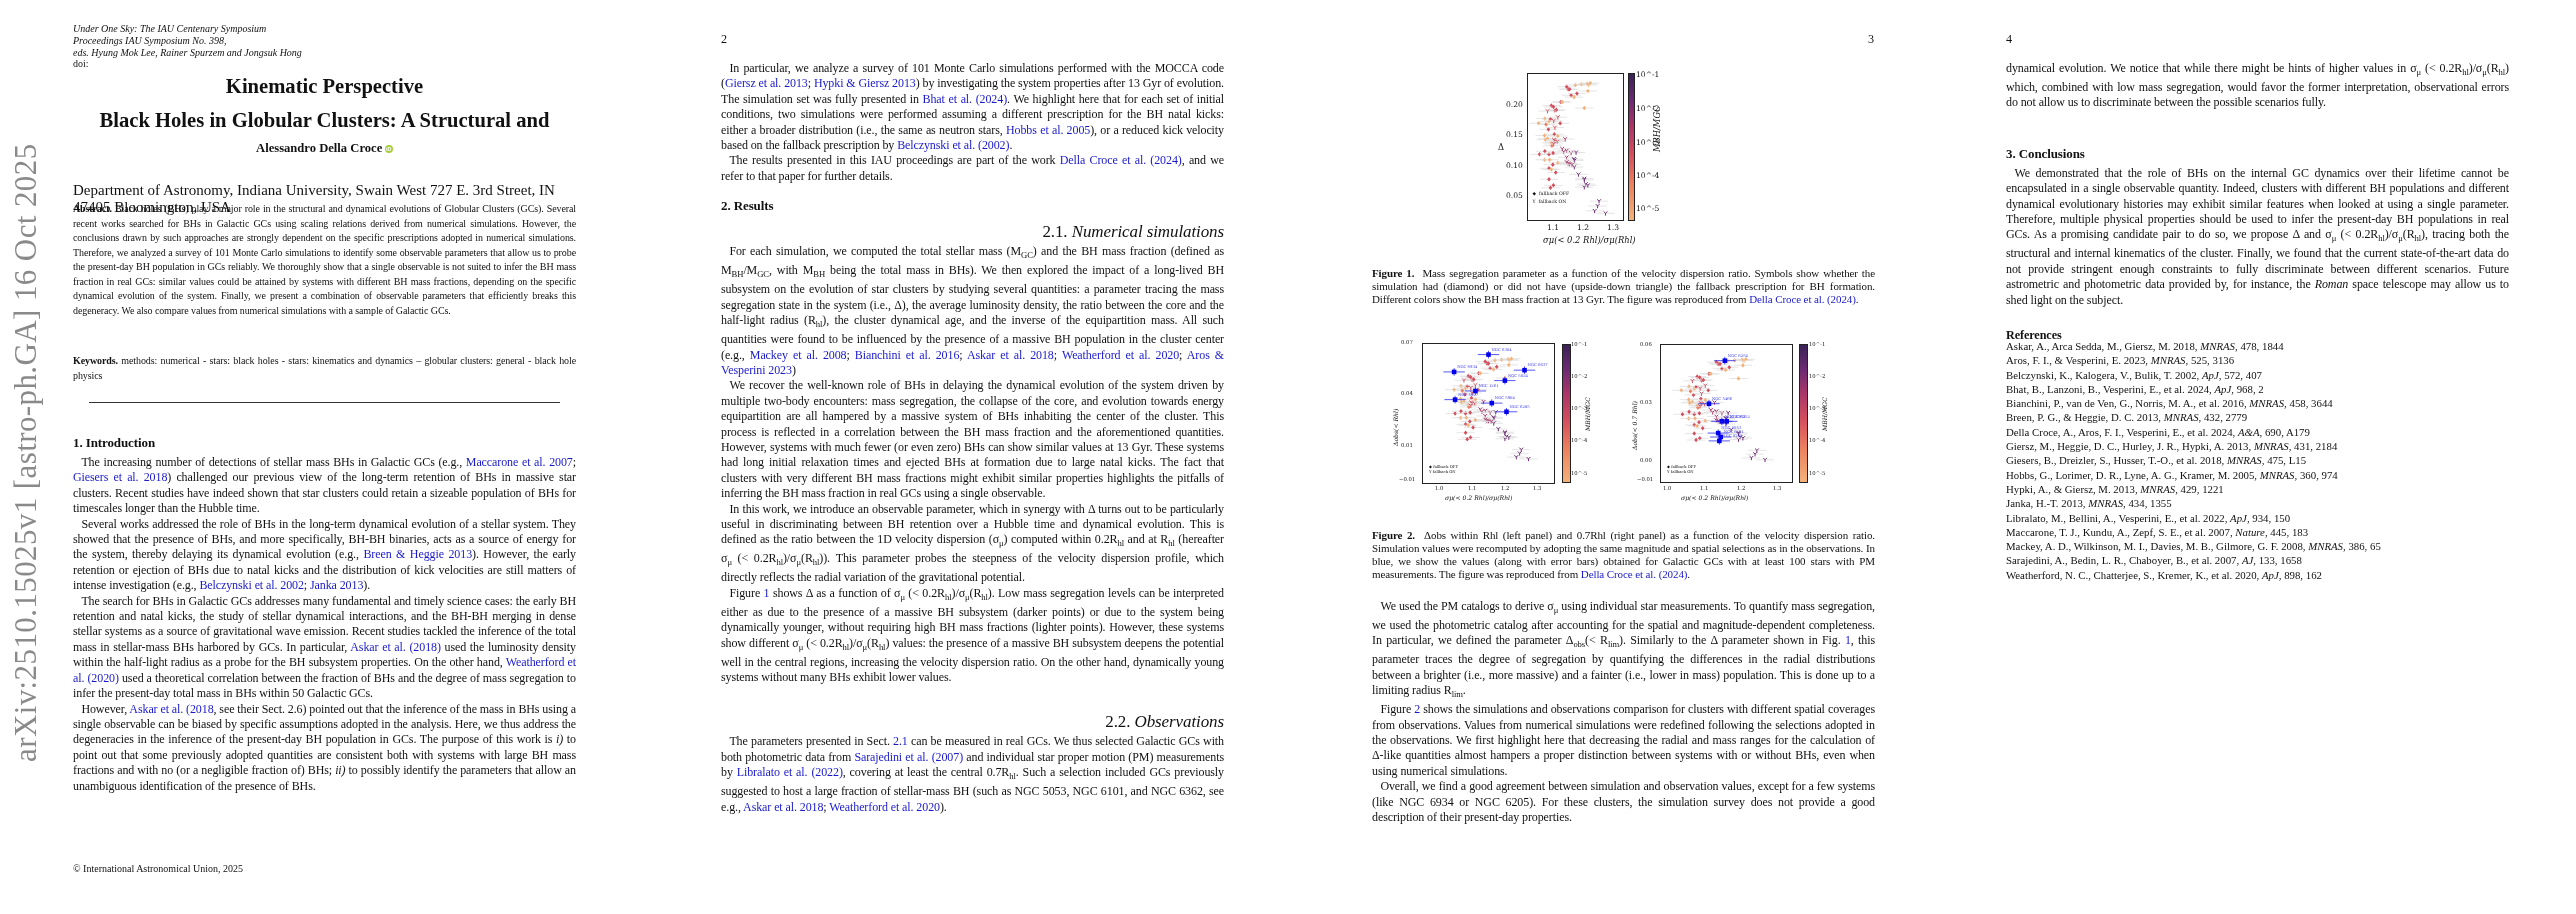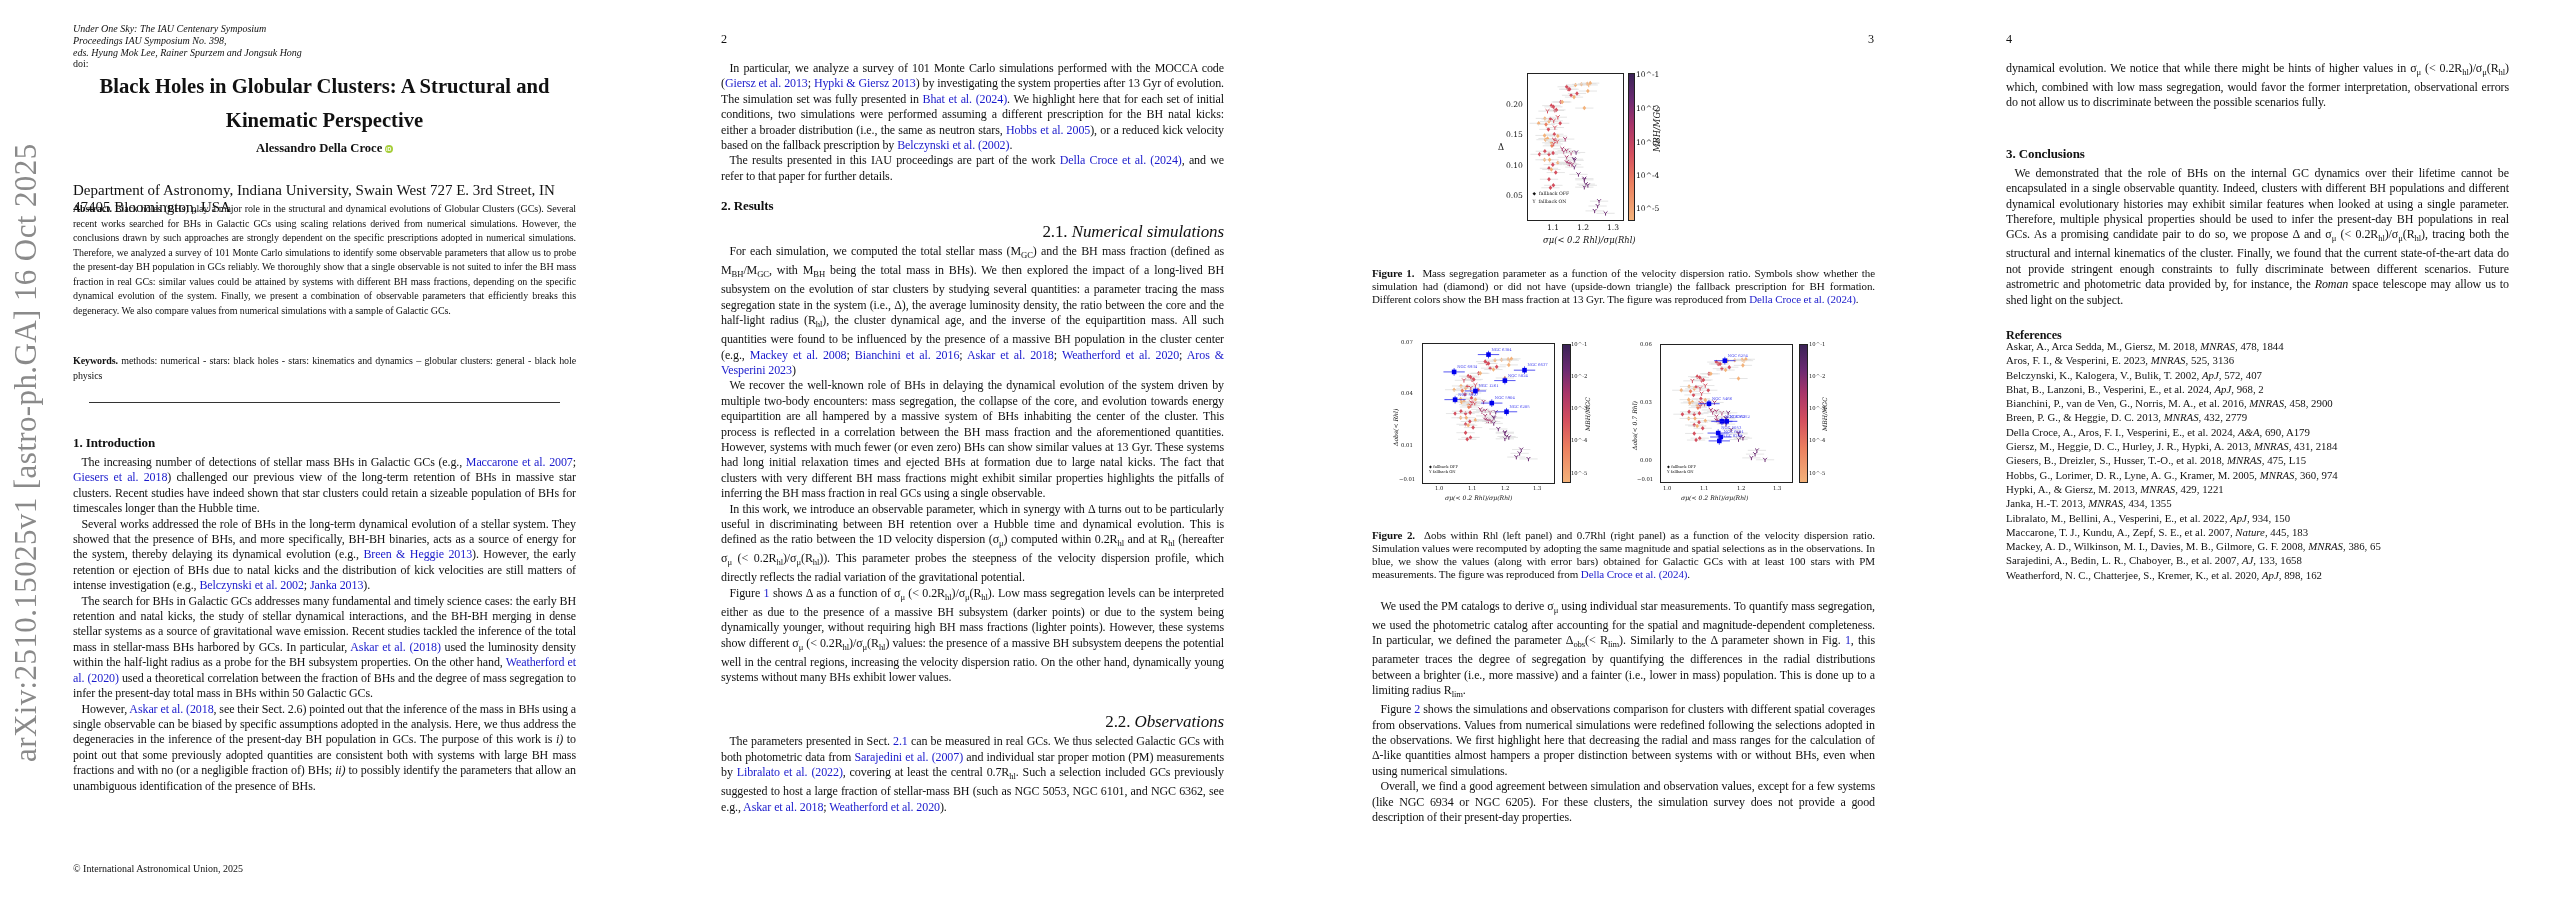--- a/index.html
+++ b/index.html
@@ -54,22 +54,22 @@
 <div class="stamp">arXiv:2510.15025v1  [astro-ph.GA]  16 Oct 2025</div>
 
 <div class="page" id="p1">
   <div class="col" style="left:73px; top:23px; width:503px;">
     <div class="header-meta">Under One Sky: The IAU Centenary Symposium</div>
     <div class="header-meta">Proceedings IAU Symposium No. 398,</div>
     <div class="header-meta">eds. Hyung Mok Lee, Rainer Spurzem and Jongsuk Hong</div>
     <div class="header-meta" style="font-style:normal">doi:</div>
   </div>
   <div class="col title" style="left:73px; top:69px; width:503px;">
+    <div>Kinematic Perspective</div>
     <div>Black Holes in Globular Clusters: A Structural and</div>
-    <div>Kinematic Perspective</div>
   </div>
   <div class="col author" style="left:73px; top:141px; width:503px;">
     <span>Alessandro Della Croce</span><span class="orcid">iD</span>
   </div>
   <div class="col affil" style="left:73px; top:164px; width:503px;">Department of Astronomy, Indiana University, Swain West 727 E. 3rd Street, IN 47405 Bloomington, USA</div>
 
   <div class="col small" style="left:73px; top:202px; width:503px;">
     <span class="b">Abstract.</span>
     <span>Black holes (BHs) play a major role in the structural and dynamical evolutions of Globular Clusters (GCs). Several recent works searched for BHs in Galactic GCs using scaling relations derived from numerical simulations. However, the conclusions drawn by such approaches are strongly dependent on the specific prescriptions adopted in numerical simulations. Therefore, we analyzed a survey of 101 Monte Carlo simulations to identify some observable parameters that allow us to probe the present-day BH population in GCs reliably. We thoroughly show that a single observable is not suited to infer the BH mass fraction in real GCs: similar values could be attained by systems with different BH mass fractions, depending on the specific dynamical evolution of the system. Finally, we present a combination of observable parameters that efficiently breaks this degeneracy. We also compare values from numerical simulations with a sample of Galactic GCs.</span>
   </div>
@@ -745,21 +745,21 @@
     <p class="noind"><span>dynamical evolution. We notice that while there might be hints of higher values in σ</span><span class="sub">μ</span><span> (&lt; 0.2R</span><span class="sub">hl</span><span>)/σ</span><span class="sub">μ</span><span>(R</span><span class="sub">hl</span><span>) which, combined with low mass segregation, would favor the former interpretation, observational errors do not allow us to discriminate between the possible scenarios fully.</span></p>
     <div class="sec" style="margin-top:35px;">3.  Conclusions</div>
     <p><span>We demonstrated that the role of BHs on the internal GC dynamics over their lifetime cannot be encapsulated in a single observable quantity. Indeed, clusters with different BH populations and different dynamical evolutionary histories may exhibit similar features when looked at using a single parameter. Therefore, multiple physical properties should be used to infer the present-day BH populations in real GCs. As a promising candidate pair to do so, we propose Δ and σ</span><span class="sub">μ</span><span> (&lt; 0.2R</span><span class="sub">hl</span><span>)/σ</span><span class="sub">μ</span><span>(R</span><span class="sub">hl</span><span>), tracing both the structural and internal kinematics of the cluster. Finally, we found that the current state-of-the-art data do not provide stringent enough constraints to fully discriminate between different scenarios. Future astrometric and photometric data provided by, for instance, the </span><span class="it">Roman</span><span> space telescope may allow us to shed light on the subject.</span></p>
     <div class="sec" style="margin-top:20px; font-size:12.2px;">References</div>
   </div>
   <div class="col refs" id="refs" style="left:74px; top:339px; width:503px;">
       <div><span>Askar, A., Arca Sedda, M., Giersz, M. 2018, </span><span class="it">MNRAS</span><span>, 478, 1844</span></div>
       <div><span>Aros, F. I., &amp; Vesperini, E. 2023, </span><span class="it">MNRAS</span><span>, 525, 3136</span></div>
       <div><span>Belczynski, K., Kalogera, V., Bulik, T. 2002, </span><span class="it">ApJ</span><span>, 572, 407</span></div>
       <div><span>Bhat, B., Lanzoni, B., Vesperini, E., et al. 2024, </span><span class="it">ApJ</span><span>, 968, 2</span></div>
-      <div><span>Bianchini, P., van de Ven, G., Norris, M. A., et al. 2016, </span><span class="it">MNRAS</span><span>, 458, 2900</span></div>
+      <div><span>Bianchini, P., van de Ven, G., Norris, M. A., et al. 2016, </span><span class="it">MNRAS</span><span>, 458, 3644</span></div>
       <div><span>Breen, P. G., &amp; Heggie, D. C. 2013, </span><span class="it">MNRAS</span><span>, 432, 2779</span></div>
       <div><span>Della Croce, A., Aros, F. I., Vesperini, E., et al. 2024, </span><span class="it">A&amp;A</span><span>, 690, A179</span></div>
       <div><span>Giersz, M., Heggie, D. C., Hurley, J. R., Hypki, A. 2013, </span><span class="it">MNRAS</span><span>, 431, 2184</span></div>
       <div><span>Giesers, B., Dreizler, S., Husser, T.-O., et al. 2018, </span><span class="it">MNRAS</span><span>, 475, L15</span></div>
       <div><span>Hobbs, G., Lorimer, D. R., Lyne, A. G., Kramer, M. 2005, </span><span class="it">MNRAS</span><span>, 360, 974</span></div>
       <div><span>Hypki, A., &amp; Giersz, M. 2013, </span><span class="it">MNRAS</span><span>, 429, 1221</span></div>
       <div><span>Janka, H.-T. 2013, </span><span class="it">MNRAS</span><span>, 434, 1355</span></div>
       <div><span>Libralato, M., Bellini, A., Vesperini, E., et al. 2022, </span><span class="it">ApJ</span><span>, 934, 150</span></div>
       <div><span>Maccarone, T. J., Kundu, A., Zepf, S. E., et al. 2007, </span><span class="it">Nature</span><span>, 445, 183</span></div>
       <div><span>Mackey, A. D., Wilkinson, M. I., Davies, M. B., Gilmore, G. F. 2008, </span><span class="it">MNRAS</span><span>, 386, 65</span></div>

